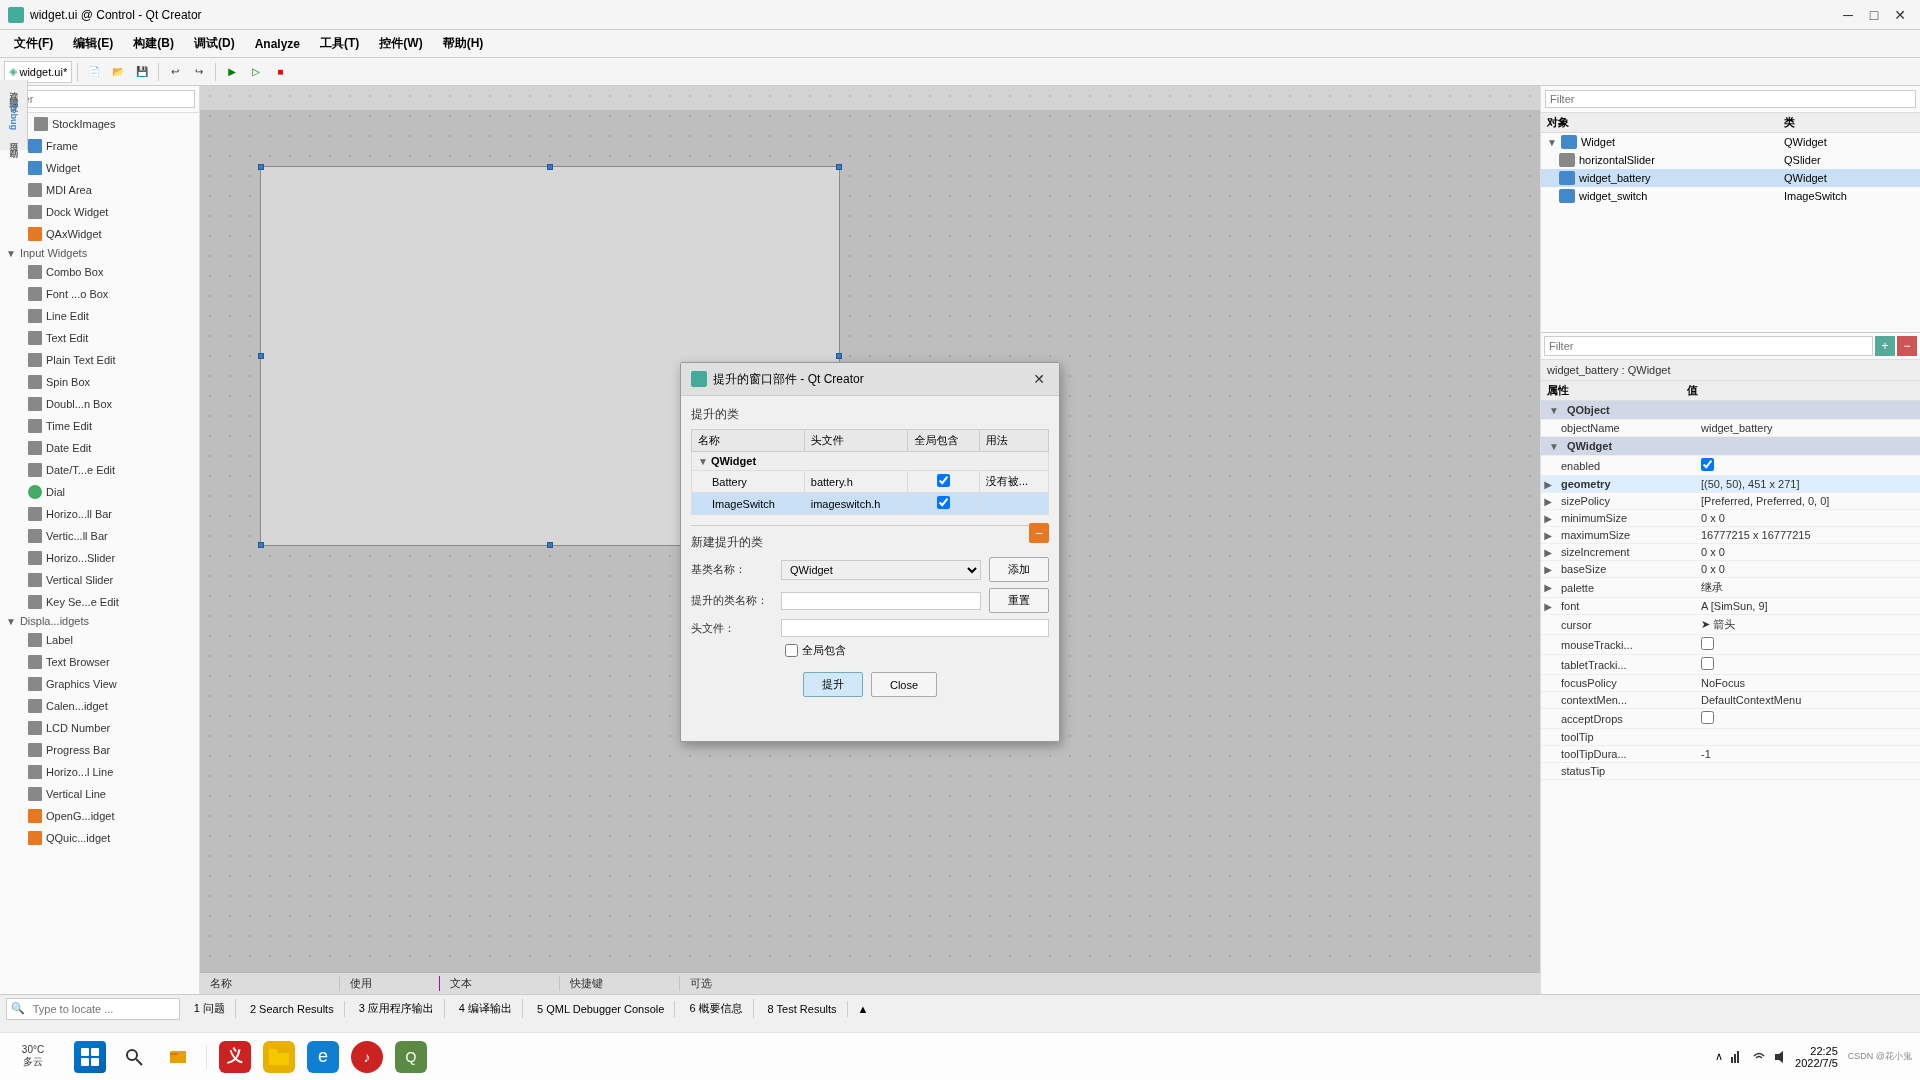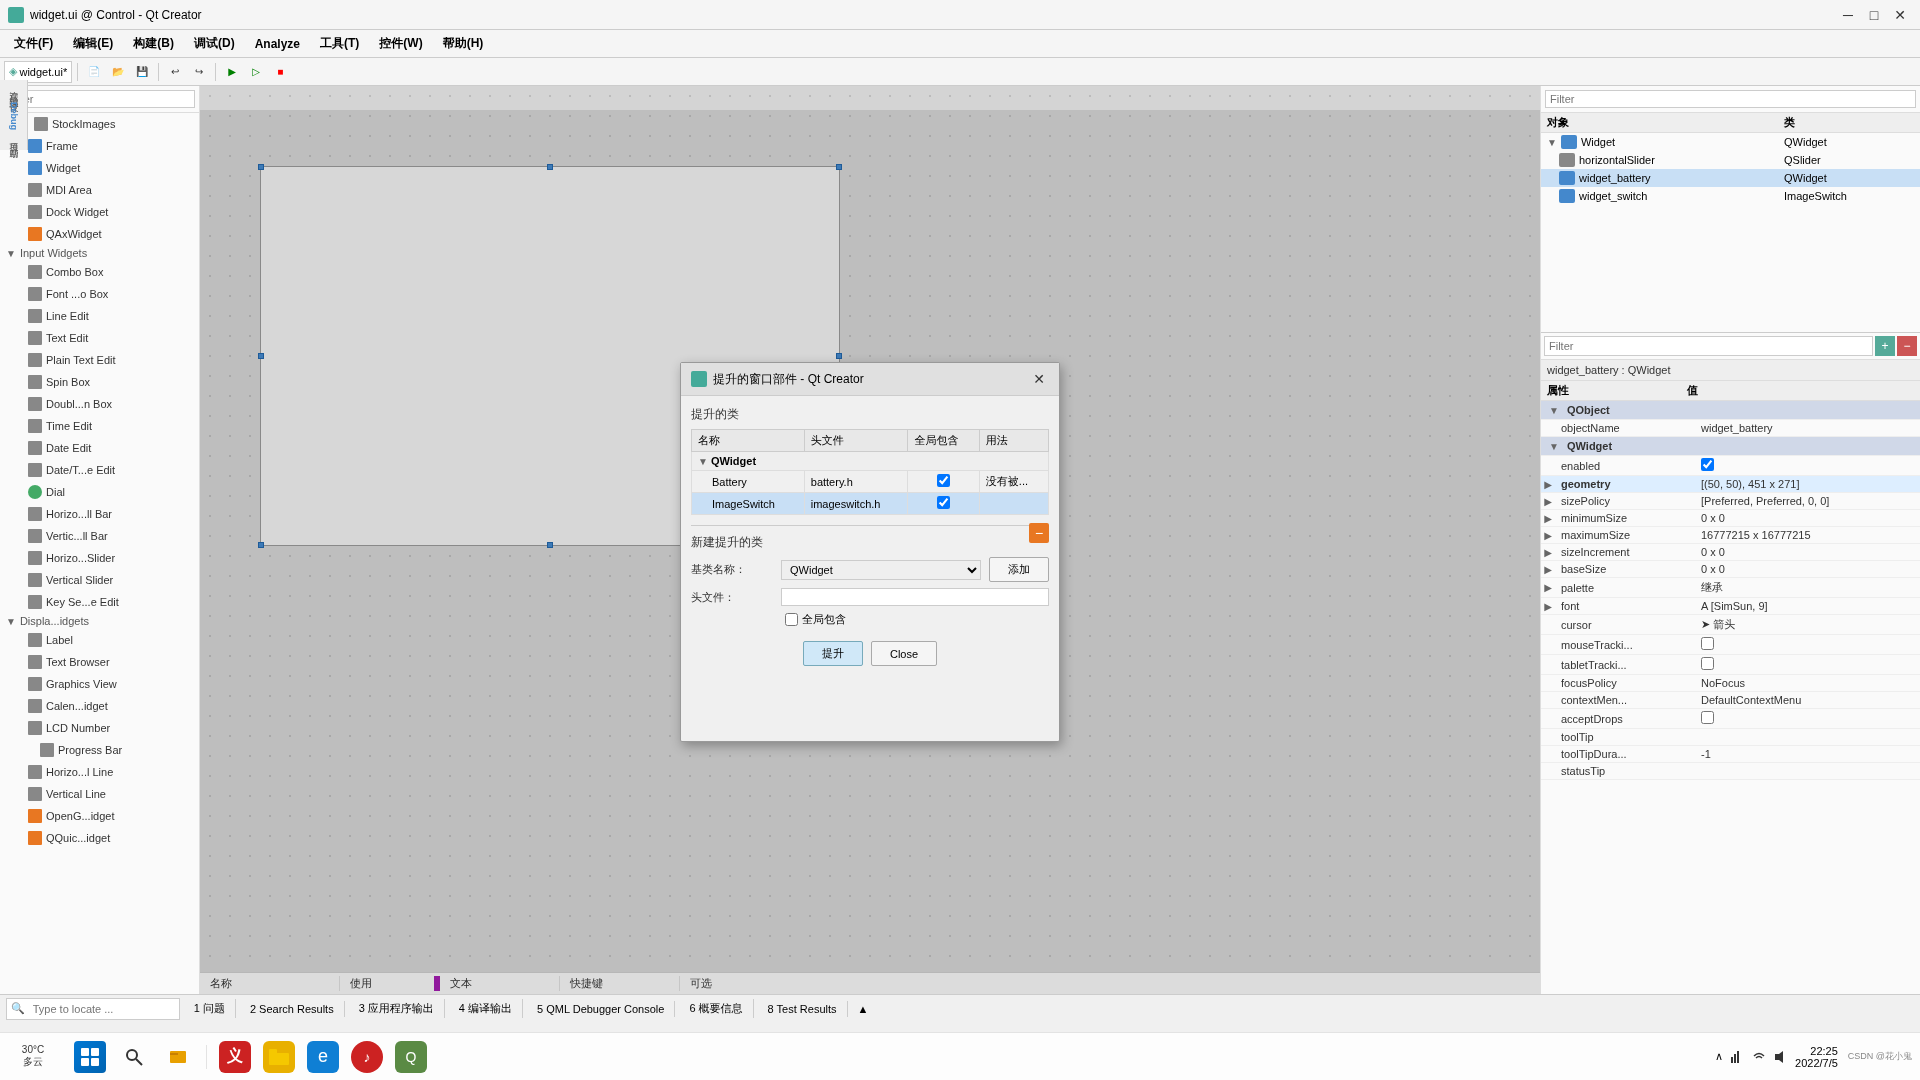--- a/index.html
+++ b/index.html
@@ -325,21 +325,21 @@
         <span>Graphics View</span>
       </div>
       <div class="sidebar-item" style="padding-left:28px">
         <span class="icon-widget"></span>
         <span>Calen...idget</span>
       </div>
       <div class="sidebar-item" style="padding-left:28px">
         <span class="icon-widget"></span>
         <span>LCD Number</span>
       </div>
-      <div class="sidebar-item" style="padding-left:40px">
+      <div class="sidebar-item" style="padding-left:28px">
         <span class="icon-widget"></span>
         <span>Progress Bar</span>
       </div>
       <div class="sidebar-item" style="padding-left:28px">
         <span class="icon-widget"></span>
         <span>Horizo...l Line</span>
       </div>
       <div class="sidebar-item" style="padding-left:28px">
         <span class="icon-widget"></span>
         <span>Vertical Line</span>
@@ -379,21 +379,21 @@
         <div class="canvas-handle" style="right:-3px;bottom:-3px;"></div>
       </div>
     </div>
 
     <div style="position:absolute;bottom:0;left:0;right:0;">
 
       <div style="display:flex;background:#f5f5f5;border-top:1px solid #ccc;height:22px;align-items:center;font-size:11px;color:#333;">
         <div style="width:140px;padding:0 10px;border-right:1px solid #ddd;">
           <span>名称</span>
         </div>
-        <div style="width:100px;padding:0 10px;border-right:6px solid #a21caf;">
+        <div style="width:100px;padding:0 10px;border-right:1px solid #a21caf;">
           <span>使用</span>
         </div>
         <div style="width:120px;padding:0 10px;border-right:1px solid #ddd;">
           <span>文本</span>
         </div>
         <div style="width:120px;padding:0 10px;border-right:1px solid #ddd;">
           <span>快捷键</span>
         </div>
         <div style="padding:0 10px;">
           <span>可选</span>
@@ -475,20 +475,25 @@
             <div class="dialog-form-row">
               <span class="dialog-form-label">基类名称：</span>
               <div class="dialog-combo">
                 <select>
                   <option>QWidget</option>
                 </select>
               </div>
               <button class="dialog-btn" style="margin-left:8px;">添加</button>
             </div>
 
+            <div class="dialog-form-row">
+              <span class="dialog-form-label">提升的类名称：</span>
+              <input class="dialog-form-input" type="text" style="">
+              <button class="dialog-btn" style="margin-left:8px;">重置</button>
+            </div>
 
             <div class="dialog-form-row">
               <span class="dialog-form-label">头文件：</span>
               <input class="dialog-form-input" type="text" style="">
             </div>
 
             <div class="dialog-checkbox-row">
               <span class="dialog-form-label"></span>
               <input type="checkbox" style="">
               <span>全局包含</span>

